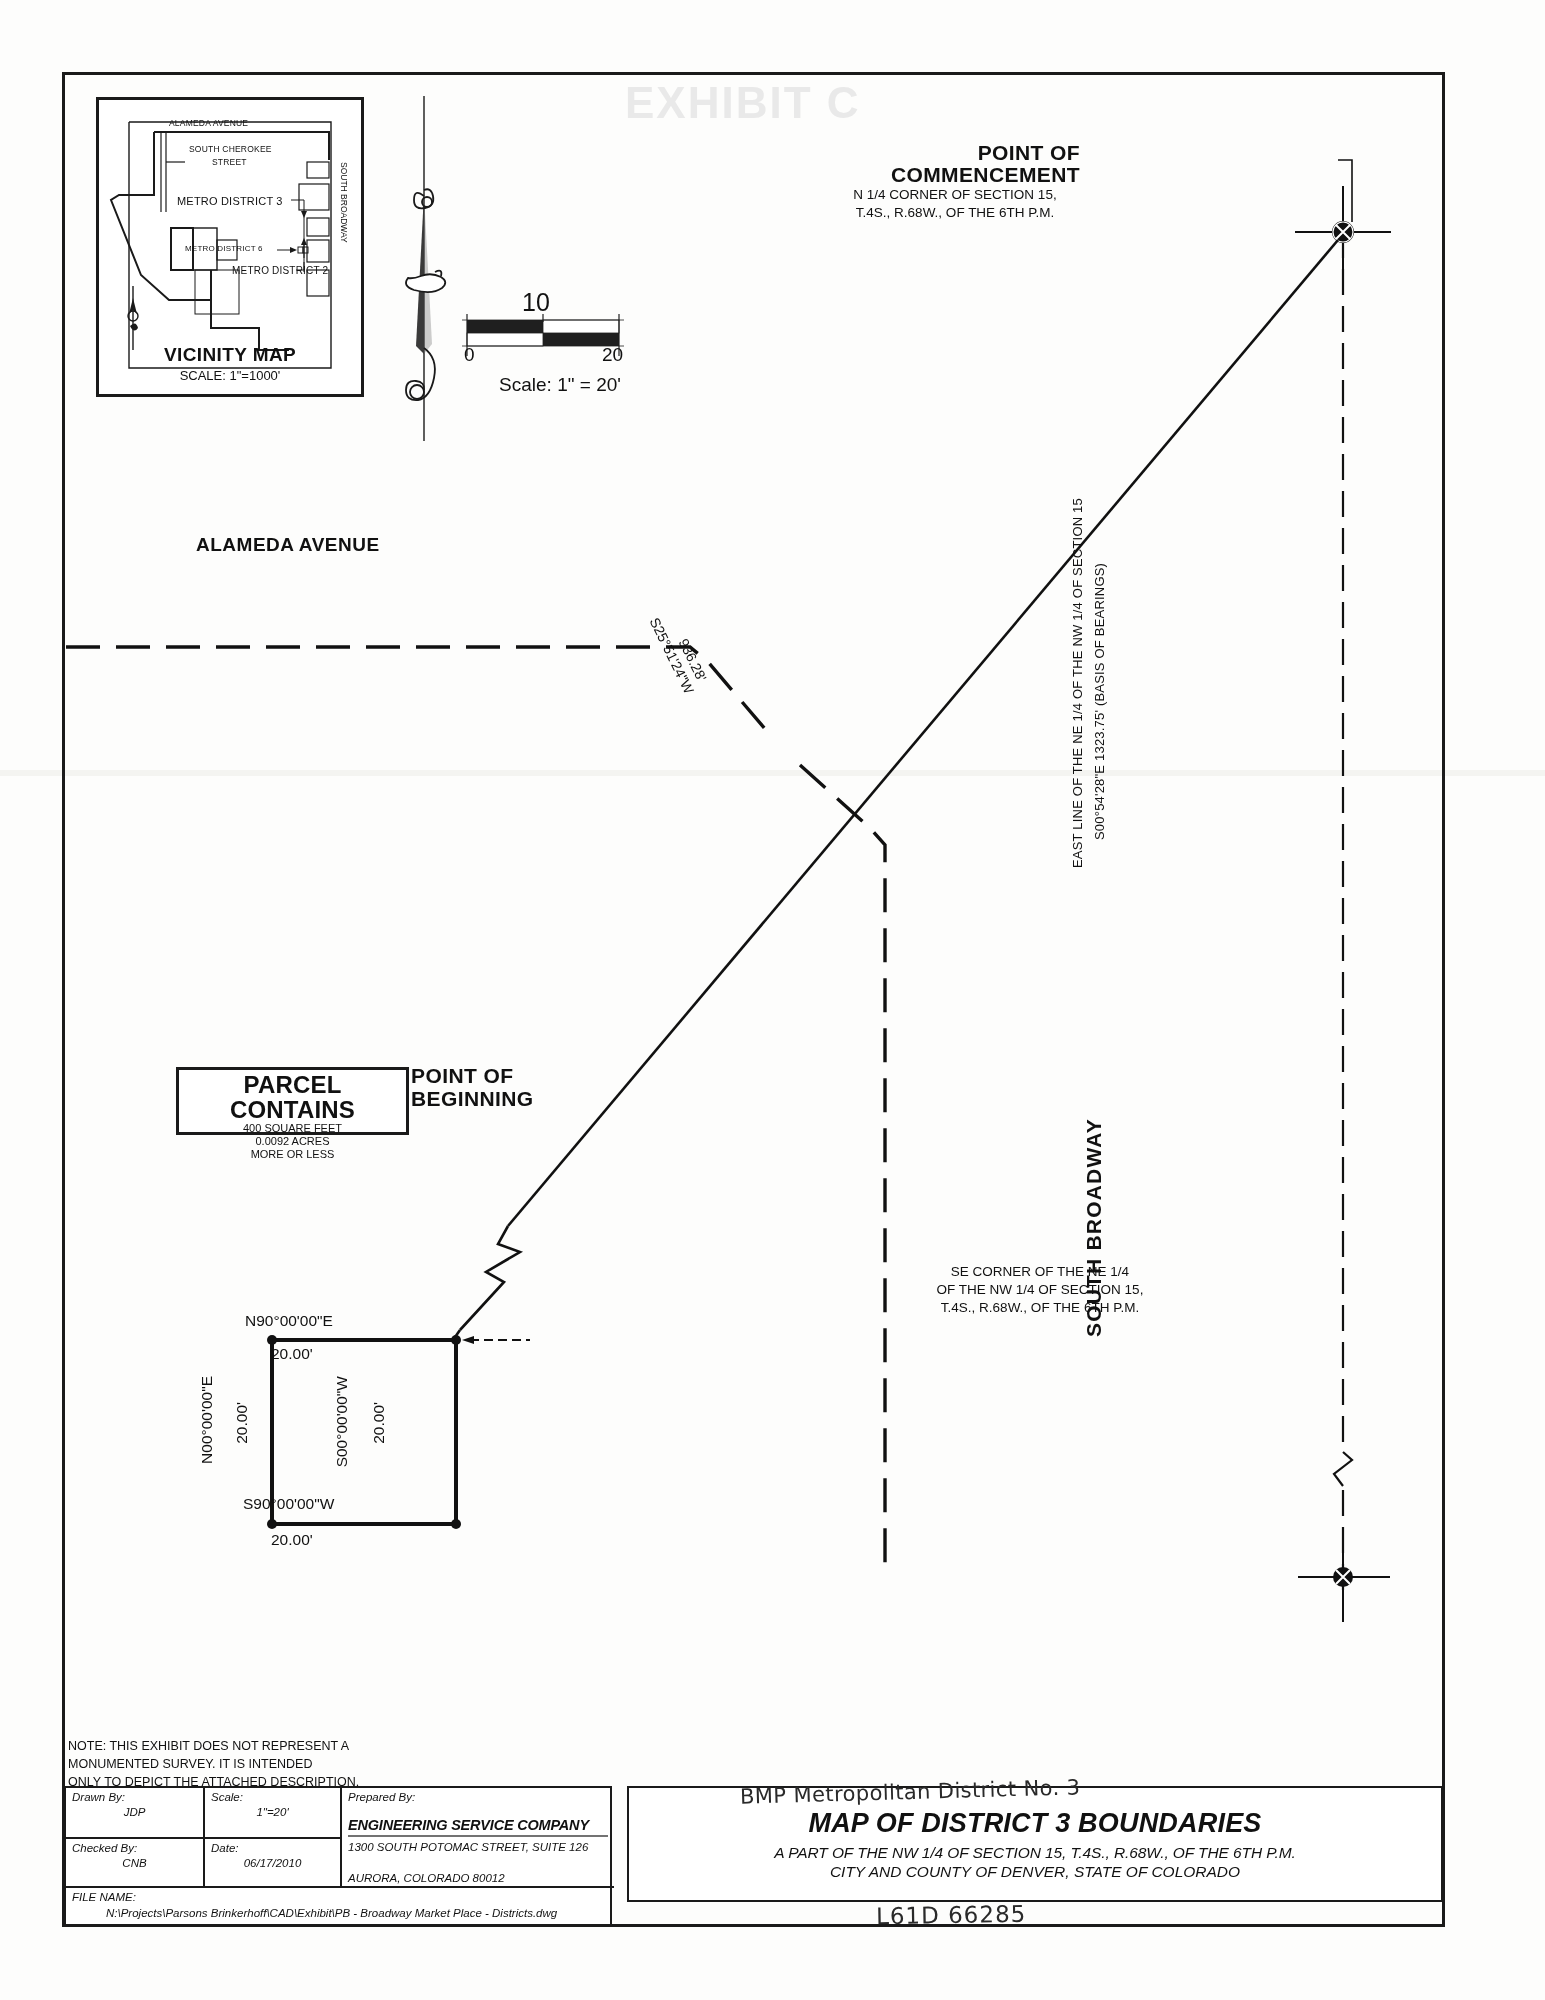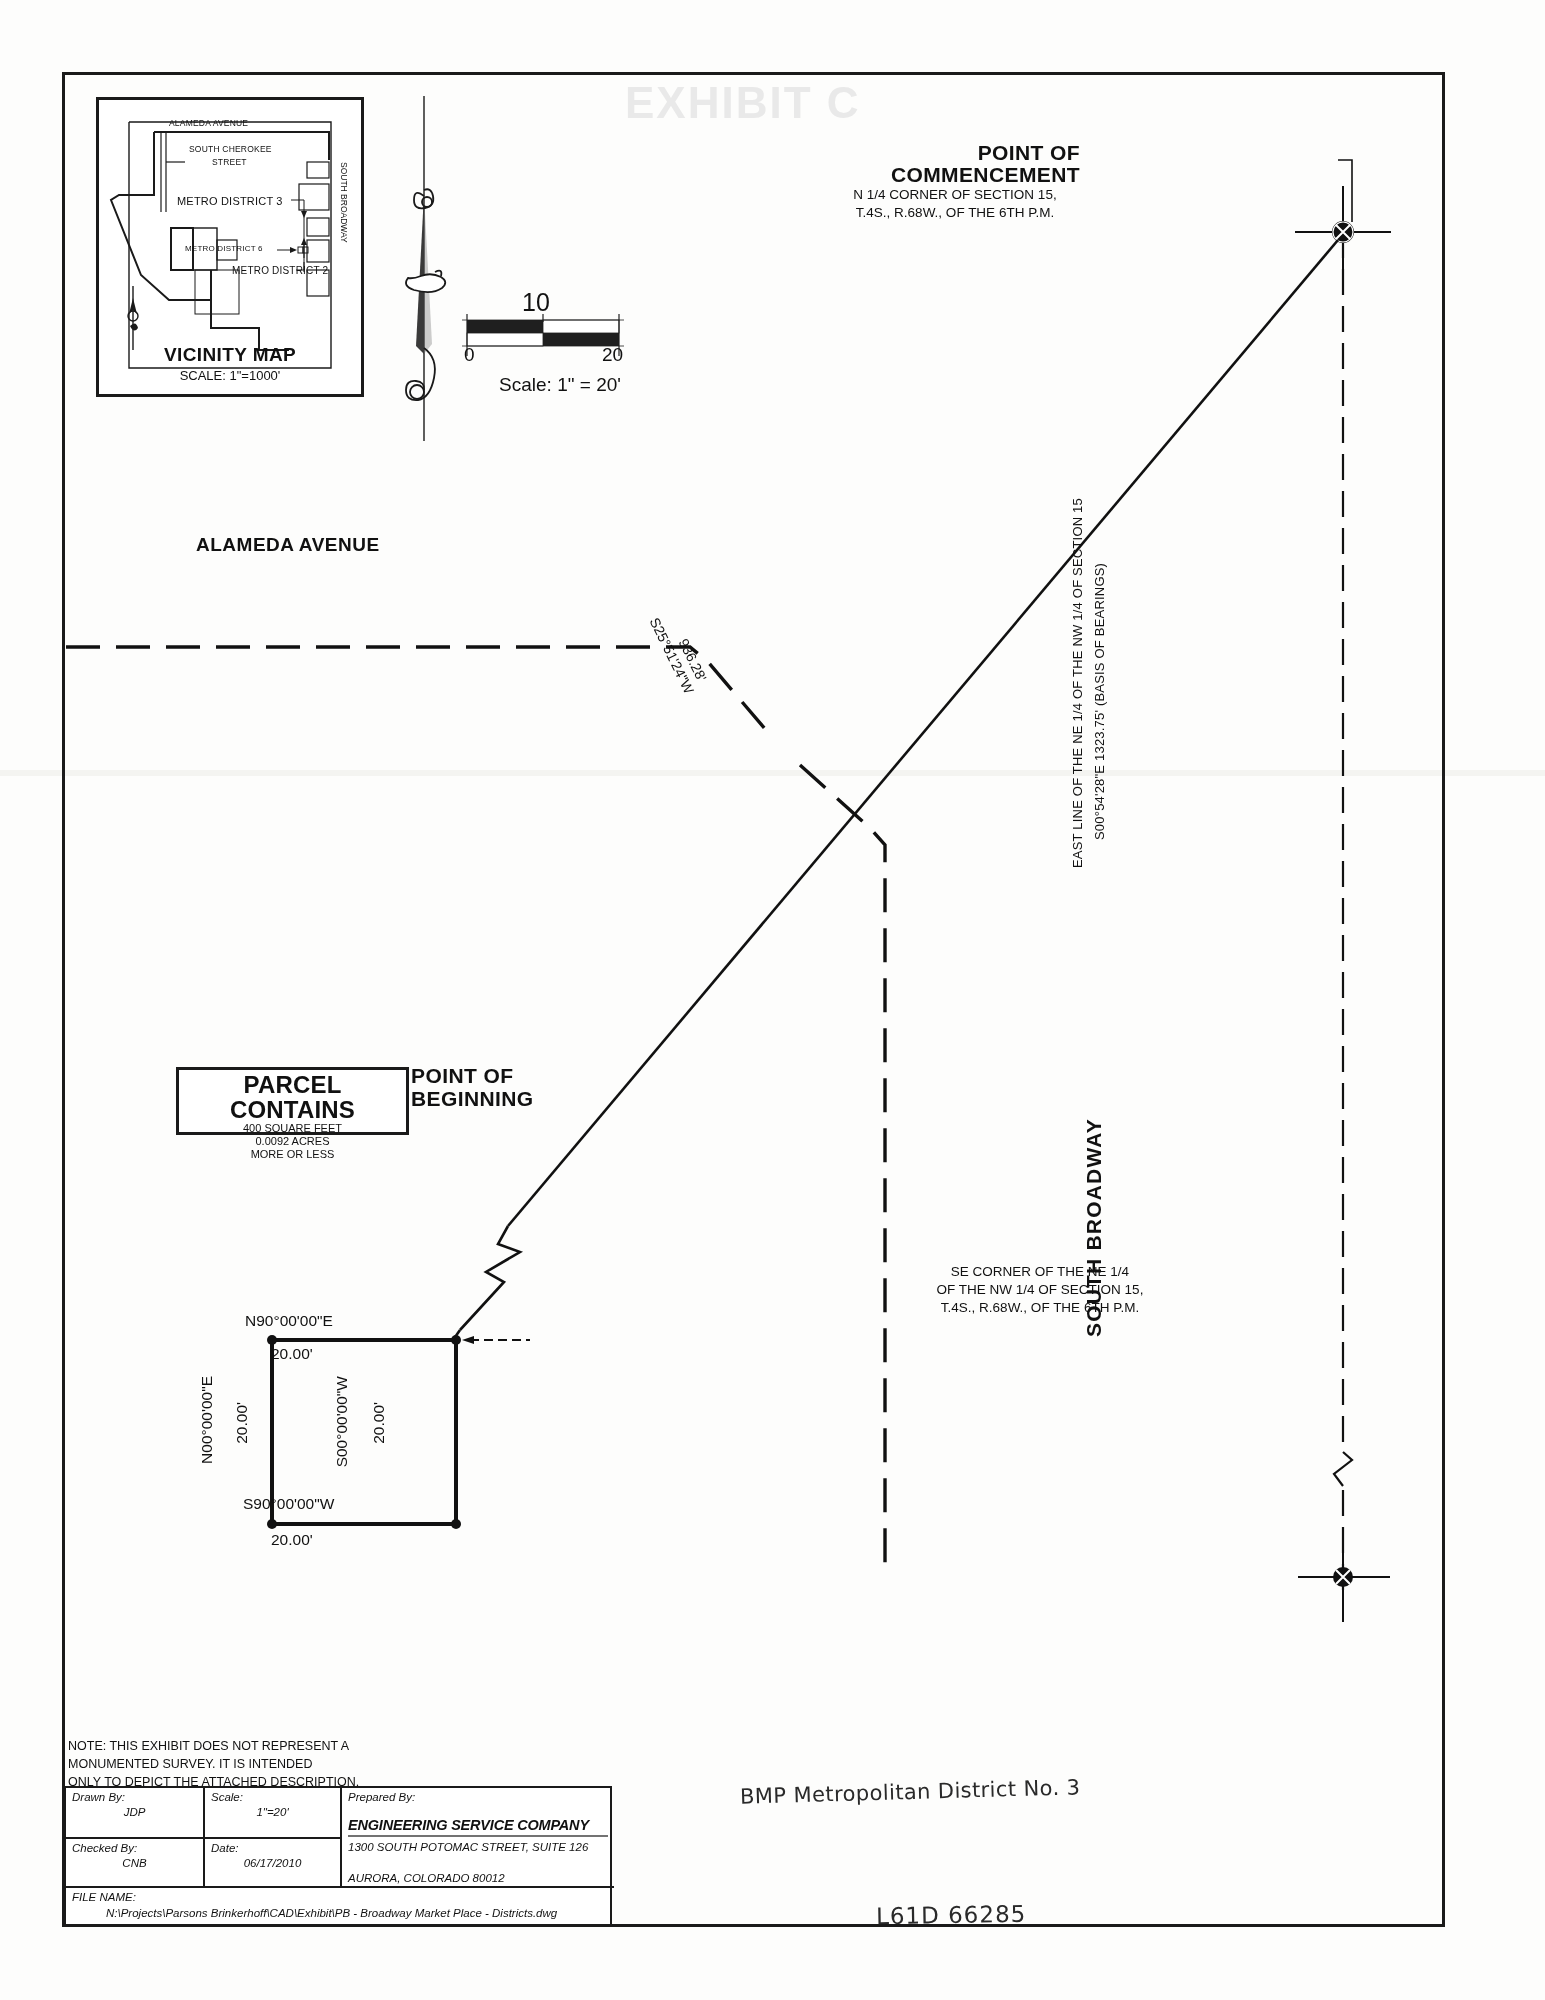--- a/index.html
+++ b/index.html
@@ -626,18 +626,23 @@
         <span class="addr">1300 SOUTH POTOMAC STREET, SUITE 126</span>
         <span class="addr" style="margin-top:16px;">AURORA, COLORADO 80012</span>
       </div>
 
       <div id="tb-filename">
         <span class="cap">FILE NAME:</span>
         <span class="val">N:\Projects\Parsons Brinkerhoff\CAD\Exhibit\PB - Broadway Market Place - Districts.dwg</span>
       </div>
     </div>
 
+    <div id="tb-right">
+      <span class="main-title">MAP OF DISTRICT 3 BOUNDARIES</span>
+      <span class="sub1">A PART OF THE NW 1/4 OF SECTION 15, T.4S., R.68W., OF THE 6TH P.M.</span>
+      <span class="sub2">CITY AND COUNTY OF DENVER, STATE OF COLORADO</span>
+    </div>
   </div>
 
   <div class="handwriting" id="hand-district">BMP Metropolitan District No. 3</div>
   <div class="handwriting" id="hand-lcid">L61D 66285</div>
 
 </div>
 
 </body></html>

